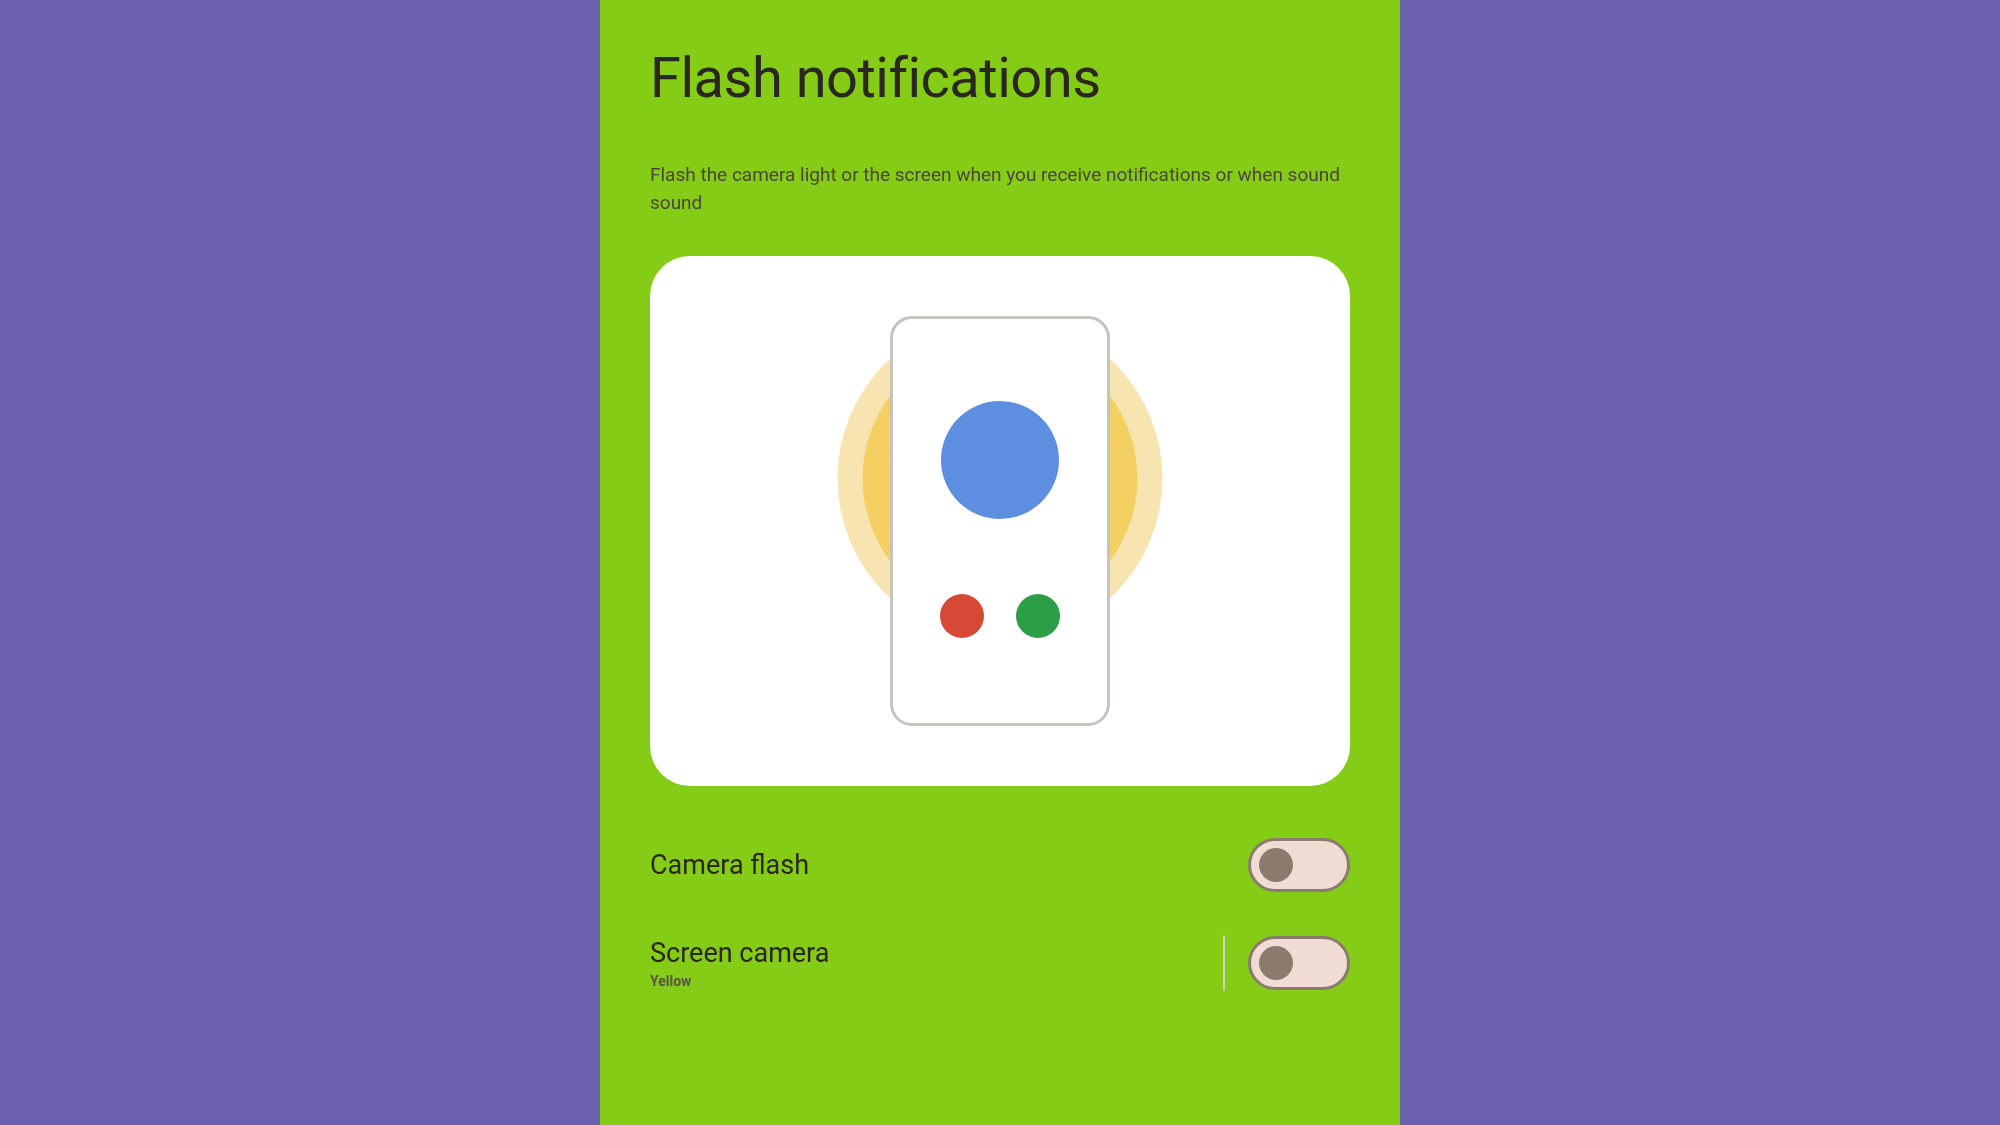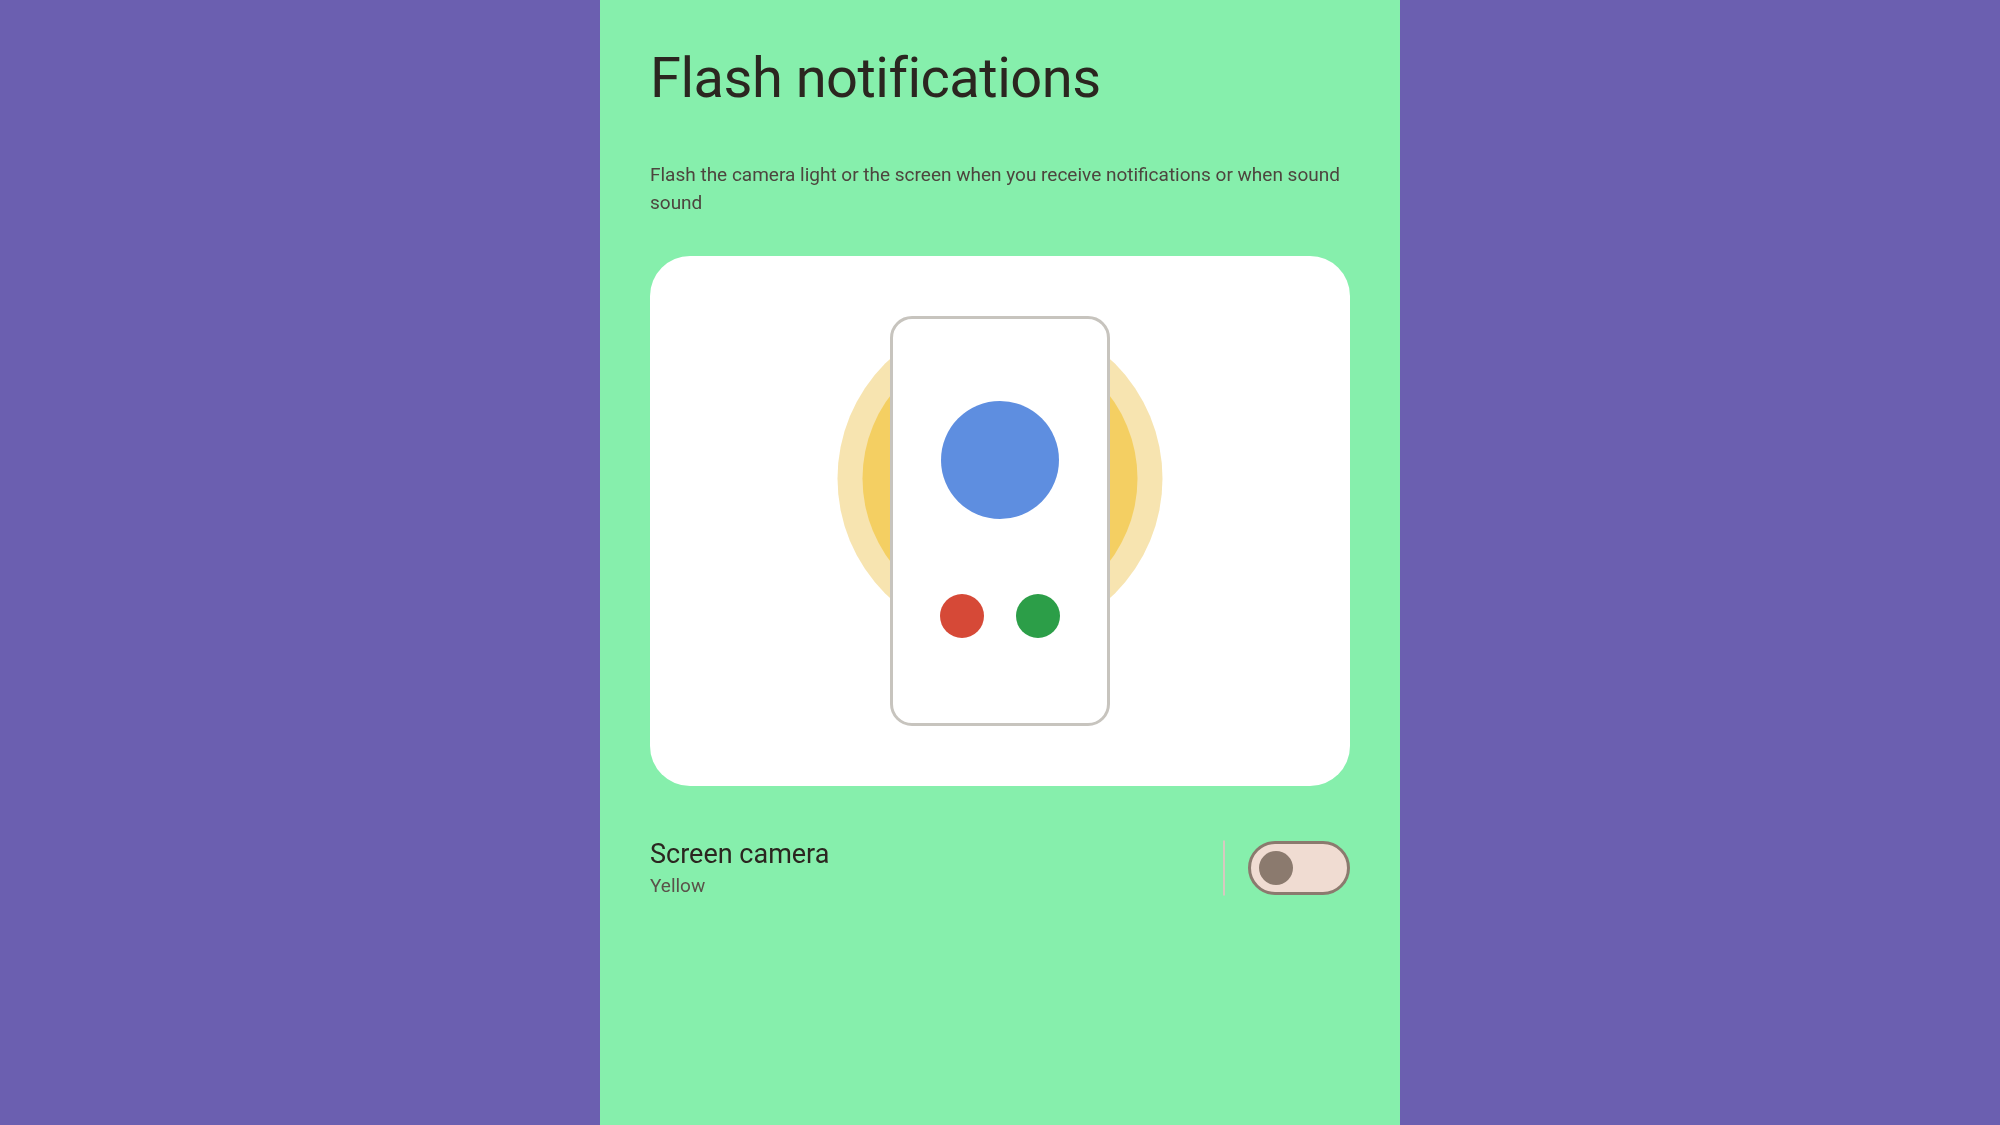--- a/index.html
+++ b/index.html
@@ -12,21 +12,21 @@
       font-family: -apple-system, BlinkMacSystemFont, 'Segoe UI', Roboto, sans-serif;
       background: #6b5fb0;
       width: 2000px;
       height: 1125px;
       display: flex;
       justify-content: center;
       align-items: flex-start;
     }
     
     .settings-panel {
-      background: #86efac;
+      background: #84cc16;
       width: 800px;
       height: 1125px;
       padding: 45px 50px 0 50px;
     }
     
     .page-title {
       font-size: 56px;
       font-weight: 400;
       color: #2b2620;
       margin-bottom: 50px;
@@ -138,23 +138,24 @@
       flex-direction: column;
     }
     
     .setting-label {
       font-size: 27px;
       color: #2b2620;
       font-weight: 400;
     }
     
     .setting-sublabel {
-      font-size: 19px;
+      font-size: 14px;
       color: #5a524a;
       margin-top: 4px;
+      font-weight: bold;
     }
     
     .toggle {
       width: 102px;
       height: 54px;
       border-radius: 27px;
       background: #f0dcd2;
       border: 3px solid #8b7a6e;
       position: relative;
       cursor: pointer;
@@ -193,20 +194,28 @@
       <div class="glow-outer"></div>
       <div class="glow-inner"></div>
       <div class="phone-frame">
         <div class="phone-circle-blue"></div>
         <div class="phone-circle-red"></div>
         <div class="phone-circle-green"></div>
       </div>
     </div>
   </div>
 
+  <div class="setting-row">
+    <div class="setting-text">
+      <span class="setting-label">Camera flash</span>
+    </div>
+    <div class="toggle">
+      <div class="toggle-knob"></div>
+    </div>
+  </div>
 
   <div class="setting-row">
     <div class="setting-text">
       <span class="setting-label">Screen camera</span>
       <span class="setting-sublabel">Yellow</span>
     </div>
     <div class="divider"></div>
     <div class="toggle">
       <div class="toggle-knob"></div>
     </div>

